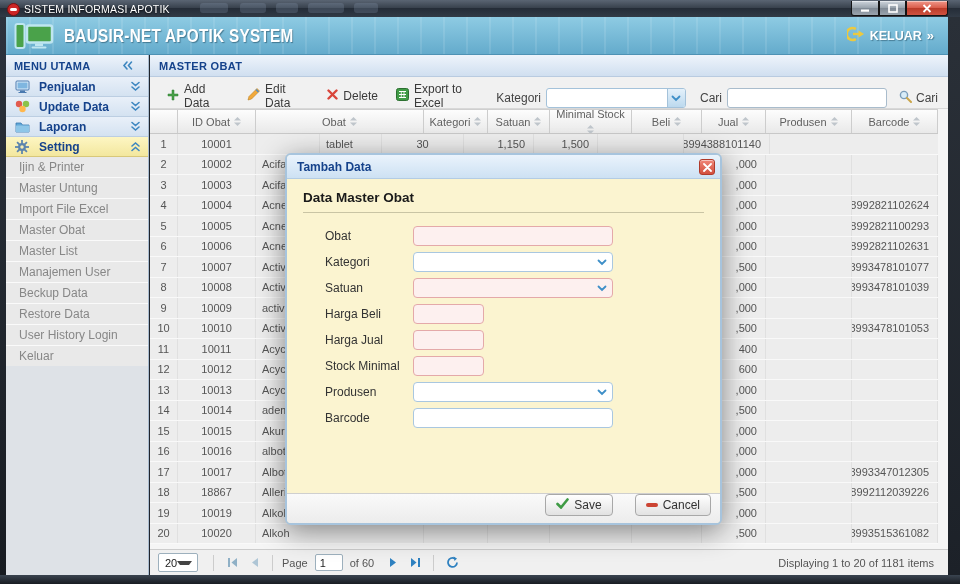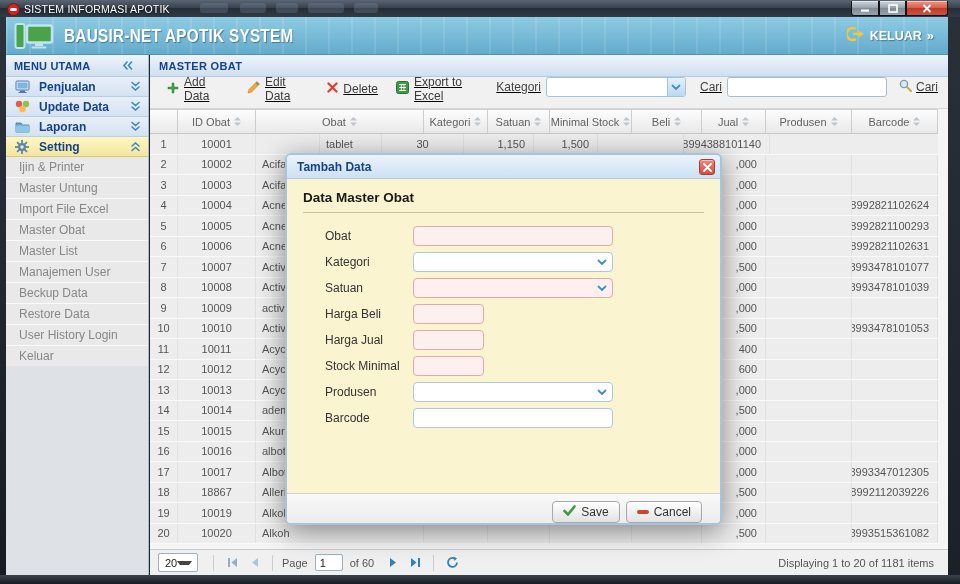--- a/index.html
+++ b/index.html
@@ -55,21 +55,21 @@
   .submenu { background:#fafafa; }
   .sub-item { height:20px; margin-bottom:1px; background:#e9e9e9; color:#878787; font-size:12px;
     display:flex; align-items:center; padding-left:13px; cursor:pointer; }
 
   
   .main { position:absolute; left:150px; top:55px; width:798px; height:520px; background:#f5f5f5; }
   .panel-title { position:absolute; left:0; top:0; width:798px; height:22px;
     background:linear-gradient(#eef4fb,#d0dff0); border-bottom:1px solid #b9cbe0;
     display:flex; align-items:center; padding-left:9px; color:#15428b; font-size:11px; font-weight:bold; letter-spacing:.3px; }
   .toolbar { position:absolute; left:0; top:22px; width:798px; height:32px; background:#f1f1f1;
-    border-bottom:1px solid #d8d8d8; display:flex; align-items:flex-start; padding-left:8px;text-decoration:underline; }
+    border-bottom:1px solid #d8d8d8; display:flex; align-items:flex-end; padding-left:8px; }
   .tbtn { display:flex; align-items:center; gap:5px; padding:0 9px; height:24px; font-size:12px; color:#3a3a3a;
     cursor:pointer; border-radius:3px; }
   .tb-right { margin-left:auto; display:flex; align-items:center; margin-right:10px; }
   .tb-lab { font-size:12px; color:#444; margin-right:5px; }
   .combo { width:140px; height:20px; background:#fff; border:1px solid #a4c2da; border-radius:3px;
     display:flex; align-items:center; }
   .combo-val { flex:1; font-size:11px; color:#333; padding-left:5px; }
   .combo-arrow { width:18px; height:100%; border-left:1px solid #a4c2da; border-radius:0 2px 2px 0;
     background:linear-gradient(#e4f1fb,#bcd9ee); display:flex; align-items:center; justify-content:center; }
   .search-input { width:160px; height:20px; border:1px solid #a9bccc; border-radius:3px; font-size:11px;
@@ -124,21 +124,21 @@
     padding:0 6px; font-family:"Liberation Sans",sans-serif; }
   .inp.req { background:#fdf0ef; border-color:#e4a9a9; }
   .inp.wide { width:200px; }
   .inp.small { width:71px; }
   .sel { width:200px; height:20px; border-radius:4px; border:1px solid #a9c7e0; background:#fff;
     display:flex; align-items:center; cursor:pointer; }
   .sel.req { background:#fdf0ef; border-color:#e4a9a9; }
   .sel-val { flex:1; font-size:12px; color:#333; padding-left:6px; }
   .sel-arrow { width:20px; display:flex; align-items:center; justify-content:center; }
   .m-footer { height:30px; background:linear-gradient(#fafafa,#ececec); border-top:1px solid #cfcfcf;
-    display:flex; align-items:flex-end; justify-content:flex-end; gap:6px; padding-right:18px; }
+    display:flex; align-items:flex-start; justify-content:flex-end; gap:22px; padding-right:9px; }
   .m-btn { height:22px; display:flex; align-items:center; gap:5px; padding:0 10px; border:1px solid #a8a8a8;
     border-radius:4px; background:linear-gradient(#ffffff,#e2e2e2); font-size:12px; color:#333; cursor:pointer; }
   .dash-ic { width:12px; height:4px; border-radius:2px; background:#cc4433; }
 </style>
 </head>
 <body>
 
 <div id="root">
 
   <div class="titlebar">
@@ -379,21 +379,21 @@
               <path d="M3.5 9L0 5.5h7z" fill="#bfc5cb"></path>
             </svg></span>
         </div>
         <div class="th" style="width: 62px;">
           <span>Satuan</span>
           <span><svg width="7" height="9" viewBox="0 0 7 9">
               <path d="M3.5 0L7 3.5H0z" fill="#bfc5cb"></path>
               <path d="M3.5 9L0 5.5h7z" fill="#bfc5cb"></path>
             </svg></span>
         </div>
-        <div class="th" style="width: 82px;">
+        <div class="th" style="width: 82px; flex-direction: column;">
           <span>Minimal Stock</span>
           <span><svg width="7" height="9" viewBox="0 0 7 9">
               <path d="M3.5 0L7 3.5H0z" fill="#bfc5cb"></path>
               <path d="M3.5 9L0 5.5h7z" fill="#bfc5cb"></path>
             </svg></span>
         </div>
         <div class="th" style="width: 70px;">
           <span>Beli</span>
           <span><svg width="7" height="9" viewBox="0 0 7 9">
               <path d="M3.5 0L7 3.5H0z" fill="#bfc5cb"></path>

